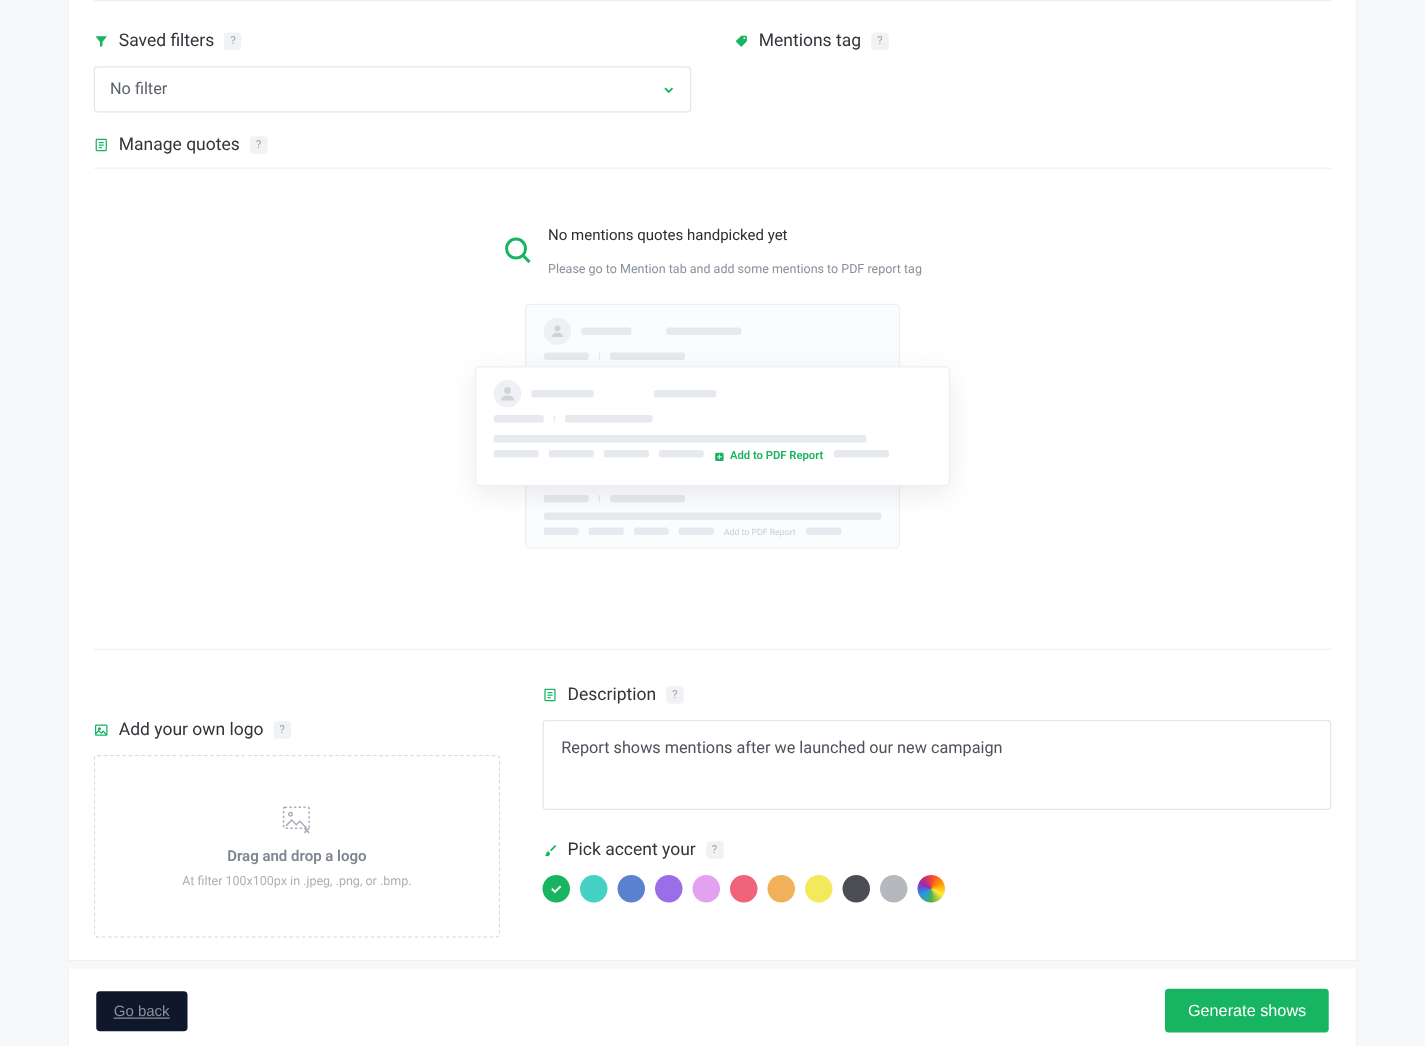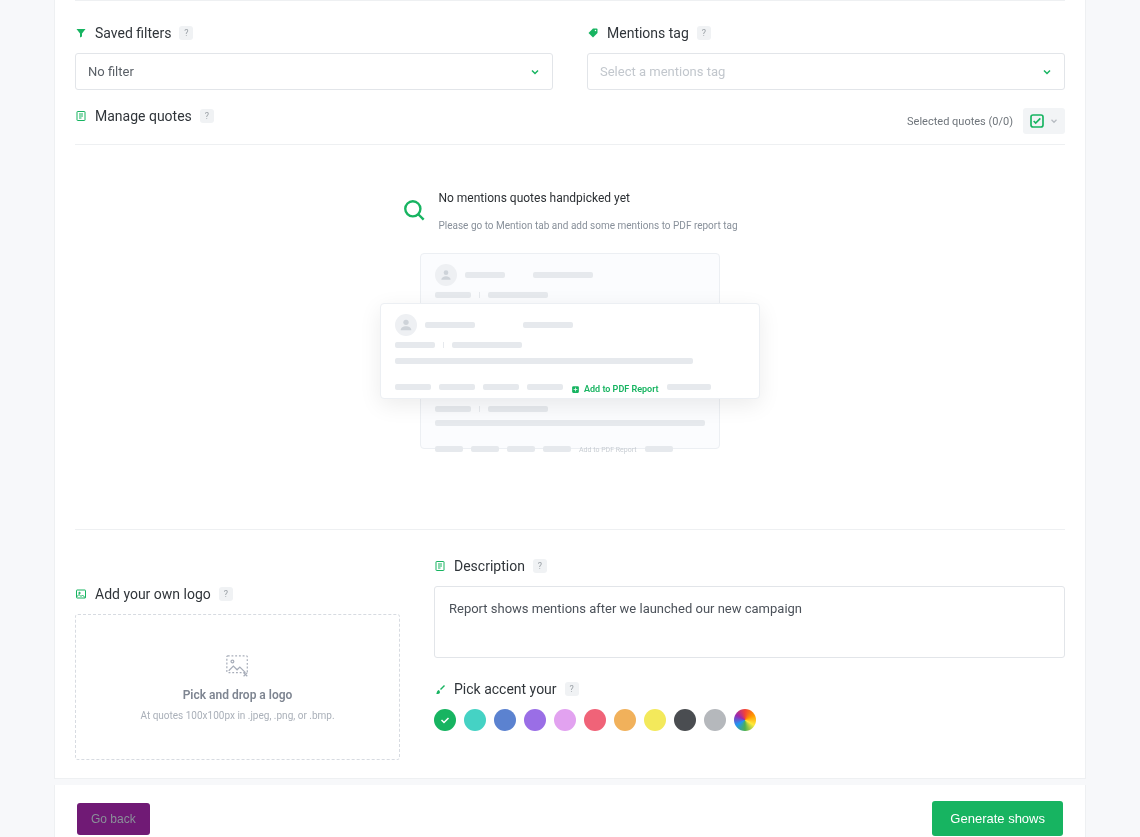--- a/index.html
+++ b/index.html
@@ -10,55 +10,55 @@
 .section-row { display: flex; gap: 34px; padding: 24px 20px 0 20px; }
 .col { flex: 1; }
 .section-header { display: flex; align-items: center; gap: 8px; margin-bottom: 12px; }
 .section-icon { color: #17b461; display: inline-flex; }
 .section-title { font-size: 14px; color: #30353a; font-weight: 400; }
 .help { width: 14px; height: 14px; border-radius: 3px; background: #f0f2f4; color: #9aa0a6; font-size: 9px; display: inline-flex; align-items: center; justify-content: center; cursor: default; }
 .select { position: relative; width: 100%; border-radius: 17px; }
 .select-box { width: 100%; border: 1px solid #e2e5e9; border-radius: 3px; padding: 10px 34px 10px 12px; font-size: 13px; color: #5b6168; background: #fff; cursor: pointer; display: flex; align-items: center; }
 .select-box.placeholder { color: #c2c7cd; }
 .select-chevron { position: absolute; right: 12px; top: 50%; transform: translateY(-50%); color: #17b461; pointer-events: none; }
-.manage-row { display: flex; justify-content: space-between; align-items: flex-start; padding: 18px 20px 10px 20px; }
+.manage-row { display: flex; justify-content: space-between; align-items: flex-end; padding: 18px 20px 10px 20px; }
 .manage-right { display: flex; align-items: center; gap: 10px; font-size: 11px; color: #6f757b; }
 .check-toggle { display: inline-flex; align-items: center; gap: 4px; background: #f2f4f6; padding: 5px 6px; border-radius: 3px; cursor: pointer; }
 .check-toggle .chev { color: #b7bcc2; }
 .quotes-hr { border: none; border-top: 1px solid #eef0f2; margin: 0 20px; }
 .empty-wrap { padding: 46px 20px 36px 20px; display: flex; flex-direction: column; align-items: center; }
 .empty-head { display: flex; align-items: center; gap: 10px; margin-bottom: 22px; }
 .empty-head .mag { color: #17b461; }
 .empty-text h4 { font-size: 12px; font-weight: 400; color: #2b2f33; }
 .empty-text p { font-size: 10px; color: #88909a; margin-top: 15px; }
 .skeleton-stack { position: relative; width: 380px; height: 210px; }
 .sk-card { position: absolute; background: #fbfcfe; border: 1px solid #eceff3; border-radius: 4px; padding: 10px 14px; }
 .sk-card.top { left: 40px; top: 0; width: 300px; height: 84px; z-index: 1; }
 .sk-card.mid { left: 0; top: 50px; width: 380px; height: 96px; z-index: 3; box-shadow: 0 6px 22px rgba(0,0,0,0.08); background:#fff; }
 .sk-card.bot { left: 40px; top: 116px; width: 300px; height: 80px; z-index: 2; }
 .sk-row { display:flex; align-items:center; gap:8px; }
 .sk-avatar { width:22px; height:22px; border-radius:50%; background:#eef0f3; display:flex; align-items:center; justify-content:center; color:#ced3d9; flex-shrink:0;}
 .sk-line { height:6px; background:#e6e9ed; border-radius:2px; }
-.sk-tag-row { display:flex; gap:8px; margin-top:20px; }
+.sk-tag-row { display:flex; gap:8px; margin-top:6px; }
 .add-report { color:#17b461; font-size:9px; font-weight:600; display:inline-flex; align-items:center; gap:4px; }
 .bottom-hr { border: none; border-top: 1px solid #eef0f2; margin: 30px 20px 0 20px; }
 .lower-row { display: flex; gap: 34px; padding: 28px 20px 0 20px; }
 .lower-left { width: 325px; margin-top: 28px; }
 .lower-right { flex: 1; }
 .dropzone { border: 1px dashed #d7dbe1; border-radius: 3px; height: 146px; display: flex; flex-direction: column; align-items: center; justify-content: center; gap: 8px; }
 .dropzone .dz-icon { color:#a7adb9; }
 .dz-title { font-size: 12px; font-weight: 600; color: #7e8591; }
 .dz-sub { font-size: 10px; color: #aab0b9; }
 .desc-input { width: 100%; border: 1px solid #e2e5e9; border-radius: 3px; padding: 14px 14px; font-size: 13px; color: #4c525a; height: 72px; font-family: inherit; resize: none; }
 .colors { display: flex; gap: 8px; margin-top: 12px; }
 .swatch { width: 22px; height: 22px; border-radius: 50%; cursor: pointer; position: relative; }
 .swatch .check { position:absolute; left:50%; top:50%; transform:translate(-50%,-50%); color:#fff; }
 .rainbow { background: conic-gradient(#f44336, #ff9800, #ffeb3b, #4caf50, #2196f3, #9c27b0, #f44336); }
 .footer { background:#fff; border:1px solid #eef0f2; border-top:none; margin:6px 0 0 0; padding: 16px 22px; display:flex; justify-content:space-between; align-items:center; }
-.btn-secondary { background:#701a75; border:none; color:#8a9099; padding:9px 14px; font-size:12px; border-radius:3px; cursor:pointer; }
+.btn-secondary { background:#0f172a; border:none; color:#8a9099; padding:9px 14px; font-size:12px; border-radius:3px; cursor:pointer;text-decoration:underline; }
 .btn-primary { background:#17b461; border:none; color:#fff; padding:10px 18px; font-size:13px; border-radius:3px; cursor:pointer; font-weight:500; }
 svg { display:block; }
 </style>
 </head>
 <body>
 
 <div class="page">
   <div class="card">
     <div class="top-divider"></div>
 
@@ -88,58 +88,34 @@
       <div class="col">
         <div class="section-header">
           <span class="section-icon">
             <svg width="12" height="12" viewBox="0 0 24 24" fill="currentColor">
                 <path d="M21 12l-9 9-9-9 9-9h7a2 2 0 012 2z"></path>
                 <circle cx="17" cy="7" r="1.5" fill="#fff"></circle>
               </svg>
           </span>
           <span class="section-title">Mentions tag</span>
           <span class="help">?</span>
-        </div>
-        <div class="select">
-          <div class="select-box placeholder">
-              <span>Select a mentions tag</span>
-            </div>
-          <span class="select-chevron">
-            <svg width="12" height="12" viewBox="0 0 24 24" fill="none" stroke="currentColor" stroke-width="3">
-                <path d="M6 9l6 6 6-6"></path>
-              </svg>
-          </span>
         </div>
       </div>
     </div>
 
     <div class="manage-row">
       <div class="section-header" style="margin-bottom:0">
         <span class="section-icon">
           <svg width="12" height="12" viewBox="0 0 24 24" fill="none" stroke="currentColor" stroke-width="2">
               <rect x="4" y="3" width="16" height="18" rx="1"></rect>
               <path d="M8 8h8M8 12h8M8 16h5"></path>
             </svg>
         </span>
         <span class="section-title">Manage quotes</span>
         <span class="help">?</span>
-      </div>
-      <div class="manage-right">
-        <span>Selected quotes (0/0)</span>
-        <span class="check-toggle">
-          <svg width="16" height="16" viewBox="0 0 24 24" fill="none" stroke="#17b461" stroke-width="2.5">
-              <rect x="3" y="3" width="18" height="18" rx="3"></rect>
-              <path d="M7 12l3 3 7-7"></path>
-            </svg>
-          <span class="chev">
-            <svg width="10" height="10" viewBox="0 0 24 24" fill="none" stroke="currentColor" stroke-width="3">
-                <path d="M6 9l6 6 6-6"></path>
-              </svg>
-          </span>
-        </span>
       </div>
     </div>
     <hr class="quotes-hr">
 
     <div class="empty-wrap">
       <div class="empty-head">
         <span class="mag">
           <svg width="26" height="26" viewBox="0 0 24 24" fill="none" stroke="currentColor" stroke-width="2.2">
               <circle cx="10" cy="10" r="7"></circle>
               <path d="M20 20l-5-5"></path>
@@ -238,22 +214,22 @@
         </div>
         <div class="dropzone">
           <span class="dz-icon">
             <svg width="30" height="26" viewBox="0 0 32 28" fill="none" stroke="currentColor" stroke-width="1.3">
                 <rect x="4" y="2" width="22" height="18" rx="1" stroke-dasharray="2 2"></rect>
                 <circle cx="10" cy="8" r="1.5"></circle>
                 <path d="M6 18l5-5 4 4 3-3 6 6"></path>
                 <path d="M22 20l4 4M26 20l-4 4"></path>
               </svg>
           </span>
-          <div class="dz-title">Pick and drop a logo</div>
-          <div class="dz-sub">At quotes 100x100px in .jpeg, .png, or .bmp.</div>
+          <div class="dz-title">Drag and drop a logo</div>
+          <div class="dz-sub">At filter 100x100px in .jpeg, .png, or .bmp.</div>
         </div>
       </div>
 
       <div class="lower-right">
         <div>
           <div class="section-header">
             <span class="section-icon">
               <svg width="12" height="12" viewBox="0 0 24 24" fill="none" stroke="currentColor" stroke-width="2">
                   <rect x="4" y="3" width="16" height="18" rx="1"></rect>
                   <path d="M8 8h8M8 12h8M8 16h5"></path>

